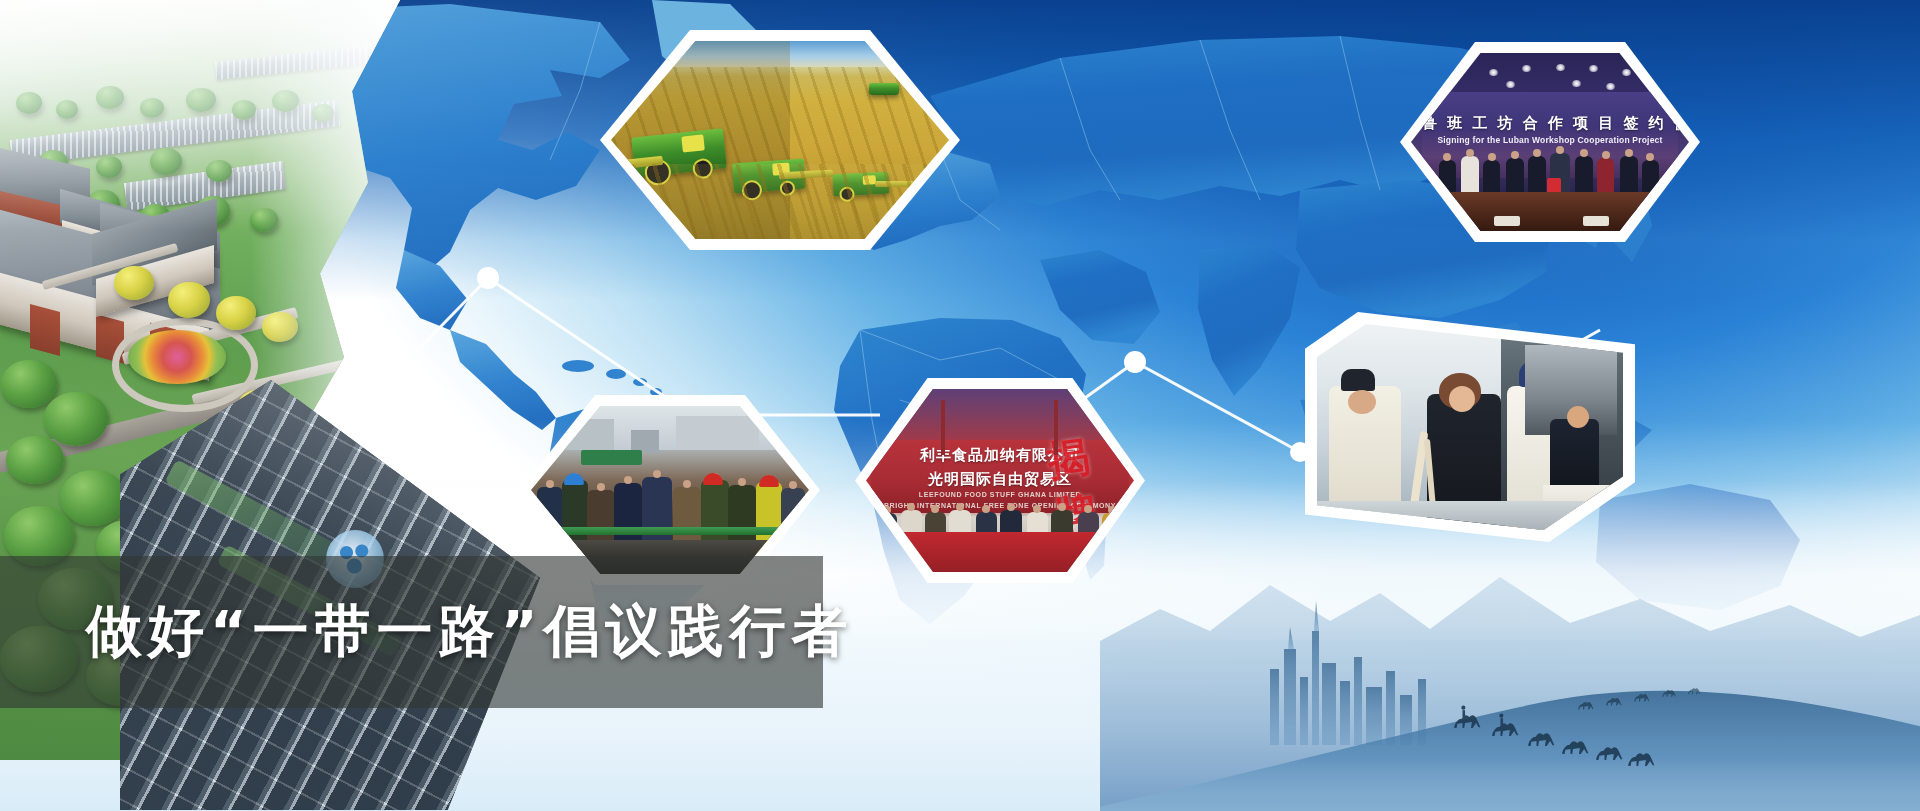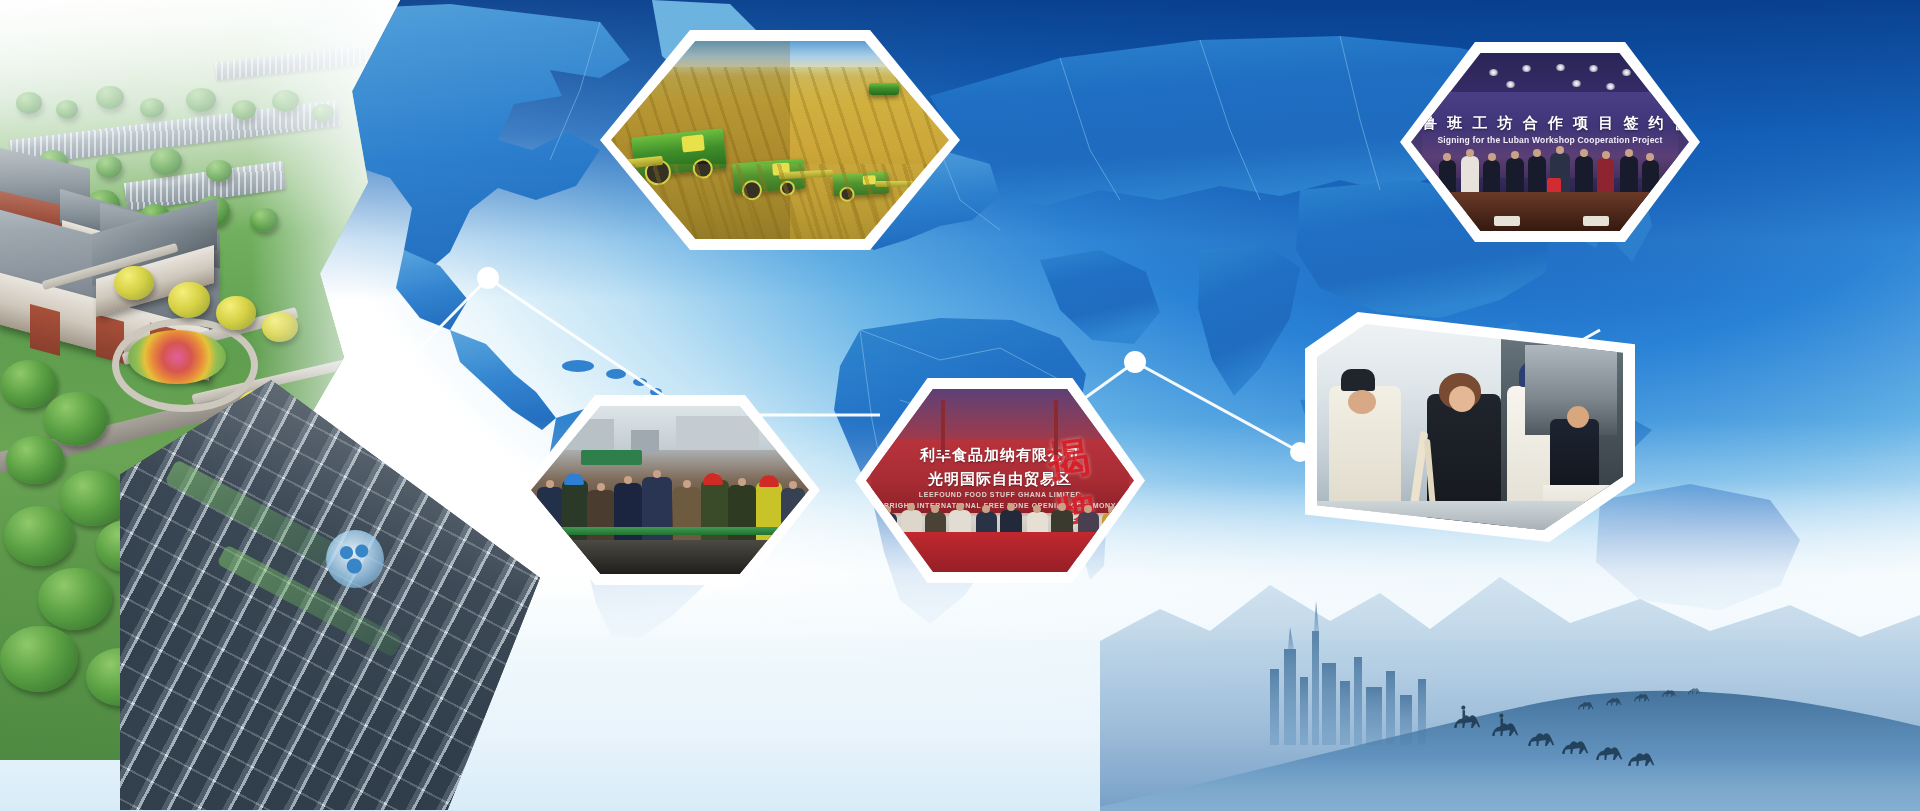--- a/index.html
+++ b/index.html
@@ -785,14 +785,17 @@
                     background: linear-gradient(180deg,#1d2431 0%, #12161e 100%); border-radius:6px 6px 2px 2px;"></div>
         <div style="position:absolute; right:11%; top:40%; width:22px; height:22px; border-radius:50%; background:#d8a77e;"></div>
         <div style="position:absolute; right:0; bottom:0; width:26%; height:22%;
                     background: linear-gradient(180deg,#f1efe8 0%, #d8d4c8 100%);"></div>
         <div style="position:absolute; left:0; right:0; bottom:0; height:14%;
                     background: linear-gradient(180deg,#cfd6d9 0%, #a9b2b8 100%);"></div>
       </div>
     </div>
   </div>
 
+  <div class="title-banner">
+    <div class="title-text">做好“一带一路”倡议践行者</div>
+  </div>
 
 </div>
 
 </body></html>

